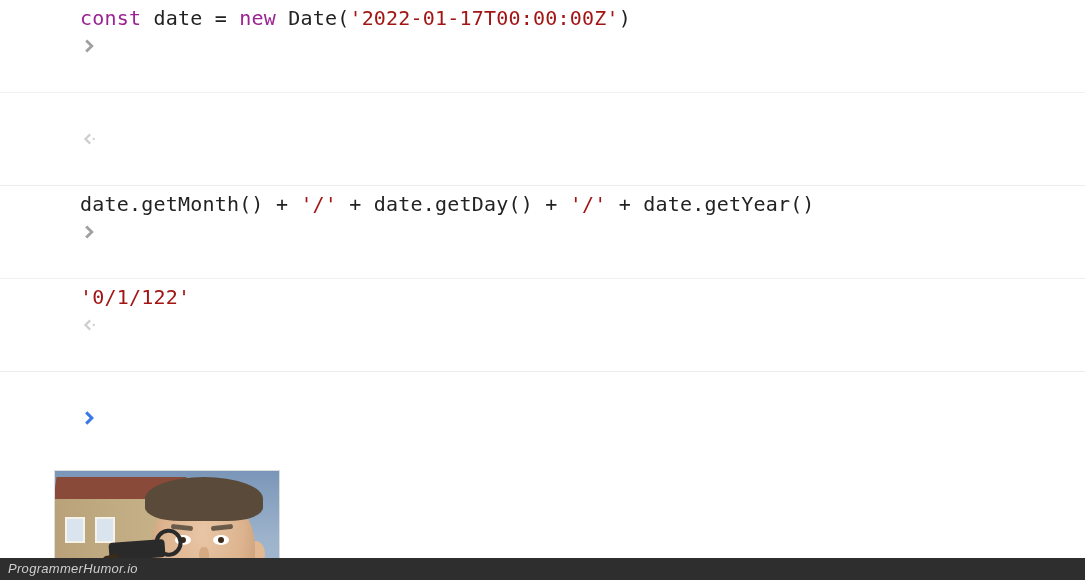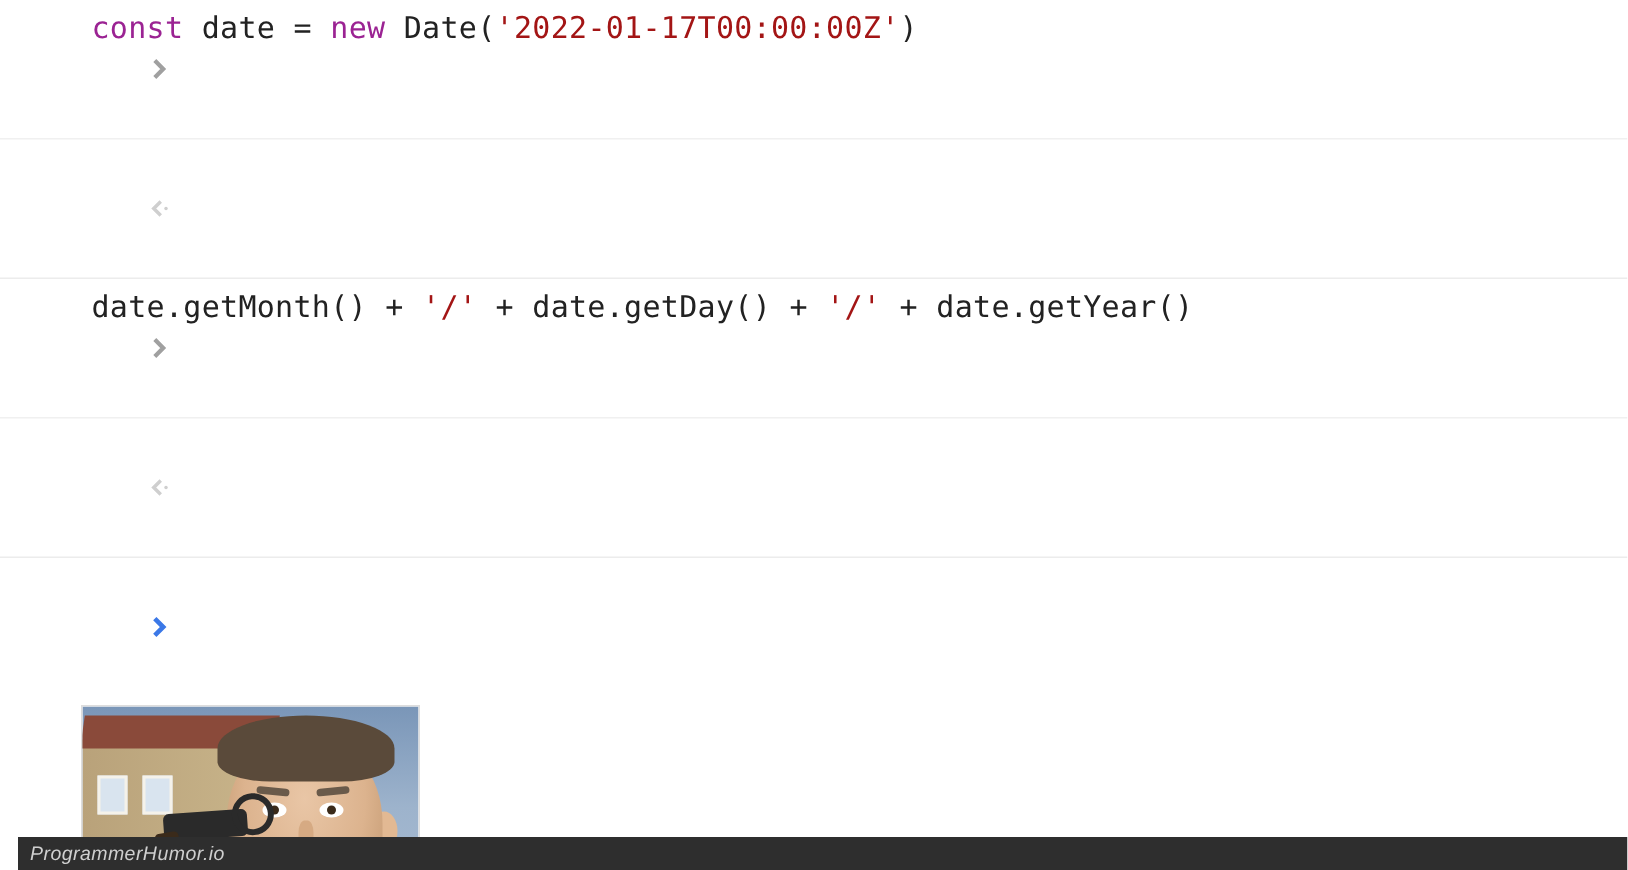--- a/index.html
+++ b/index.html
@@ -11,25 +11,26 @@
     font-size:20px;
     background:#ffffff;
     color:#303030;
     position:relative;
     overflow:hidden;
   }
   .console { width:100%; }
   .row {
     display:flex;
     align-items:flex-start;
-    padding:4px 10px 4px 27px;
+    padding:4px 10px 4px 10px;
     border-bottom:1px solid #f0f0f0;
     min-height:34px;
     line-height:28px;
     white-space:pre;
+    gap:36px;
   }
   .row.output { border-bottom:1px solid #ececec; }
   .row.no-border { border-bottom:none; }
   .gutter {
     width:34px;
     flex:0 0 34px;
     text-align:left;
     user-select:none;
   }
   .icon { width:14px; height:14px; display:inline-block; }
@@ -78,21 +79,21 @@
   .bL{left:116px;transform:rotate(6deg)}.bR{left:156px;transform:rotate(-6deg)}
   .nose{position:absolute;left:144px;top:76px;width:10px;height:20px;background:#d6aa83;border-radius:40%}
   .mouth{position:absolute;left:128px;top:104px;width:42px;height:14px;border:3px solid #b07a5a;border-top:none;border-radius:0 0 40px 40px}
   .hand{position:absolute;left:36px;top:96px;width:52px;height:48px;background:#e6c19c;border-radius:40% 50% 40% 40%;transform:rotate(-12deg)}
   .gun{position:absolute;left:54px;top:70px;width:56px;height:18px;background:#2a2a2a;border-radius:4px;transform:rotate(-4deg)}
   .gun:after{content:"";position:absolute;left:46px;top:-10px;width:20px;height:20px;border:4px solid #2a2a2a;border-radius:50%;background:transparent}
   .gun-grip{position:absolute;left:50px;top:84px;width:16px;height:28px;background:#3a2a1a;border-radius:3px;transform:rotate(-10deg)}
 
   .footer {
     position:absolute;
-    left:12px; right:0; bottom:0;
+    left:0; right:0; bottom:0;
     height:22px;
     background:#2e2e2e;
     color:#cfcfcf;
     font-family: Arial, Helvetica, sans-serif;
     font-style:italic;
     font-size:13px;
     padding:3px 8px;
     letter-spacing:0.3px;
   }
 </style>
@@ -128,20 +129,21 @@
     <span class="code"><span class="tok-id">date.getMonth()</span><span> </span><span class="tok-op">+</span><span> </span><span class="tok-str">'/'</span><span> </span><span class="tok-op">+</span><span> </span><span class="tok-id">date.getDay()</span><span> </span><span class="tok-op">+</span><span> </span><span class="tok-str">'/'</span><span> </span><span class="tok-op">+</span><span> </span><span class="tok-id">date.getYear()</span></span>
   </div>
 
   <div class="row output">
     <span class="gutter arrow-out">
       <svg class="icon" viewBox="0 0 12 10" fill="none" stroke-width="2">
           <path d="M7 1 L3 5 L7 9"></path>
           <circle cx="10" cy="5" r="1" fill="#cfcfcf" stroke="none"></circle>
         </svg>
     </span>
+    <span class="code result-str">'0/1/122'</span>
   </div>
 
   <div class="row no-border">
     <span class="gutter arrow-active">
       <svg class="icon" viewBox="0 0 10 10" fill="none" stroke-width="2.2">
           <path d="M3 1 L7 5 L3 9"></path>
         </svg>
     </span>
     <span class="code"></span>
   </div>

